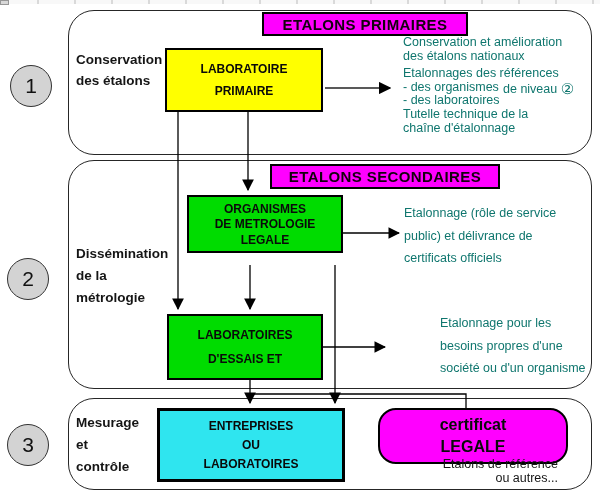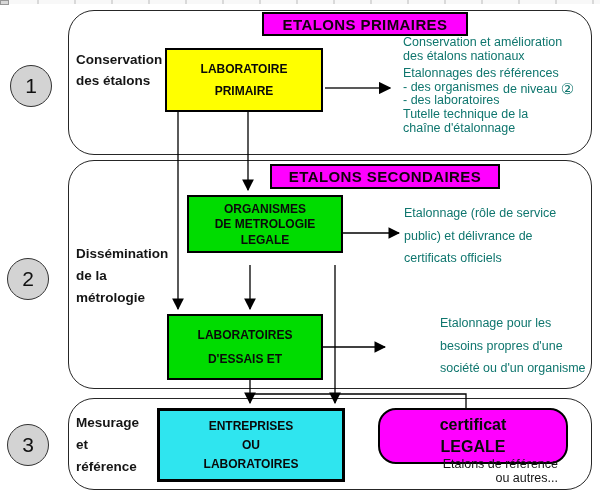--- a/index.html
+++ b/index.html
@@ -133,21 +133,21 @@
 
   <div class="txt note-loose" style="left:404px;top:312px;margin-left:36px;">
     <div>Etalonnage pour les</div>
     <div>besoins propres d'une</div>
     <div>société ou d'un organisme</div>
   </div>
 
   <div class="lbl" style="left:76px;top:412px;line-height:22px;">
     <div>Mesurage</div>
     <div>et</div>
-    <div>référence</div>
+    <div>contrôle</div>
   </div>
 
   <div class="box cyan" style="left:157px;top:408px;width:188px;height:74px;">
     <span>ENTREPRISES</span>
     <span>OU</span>
     <span>LABORATOIRES</span>
   </div>
 
   <div class="box cofrac" style="left:378px;top:408px;width:190px;height:56px;">
     <span>certificat</span>

